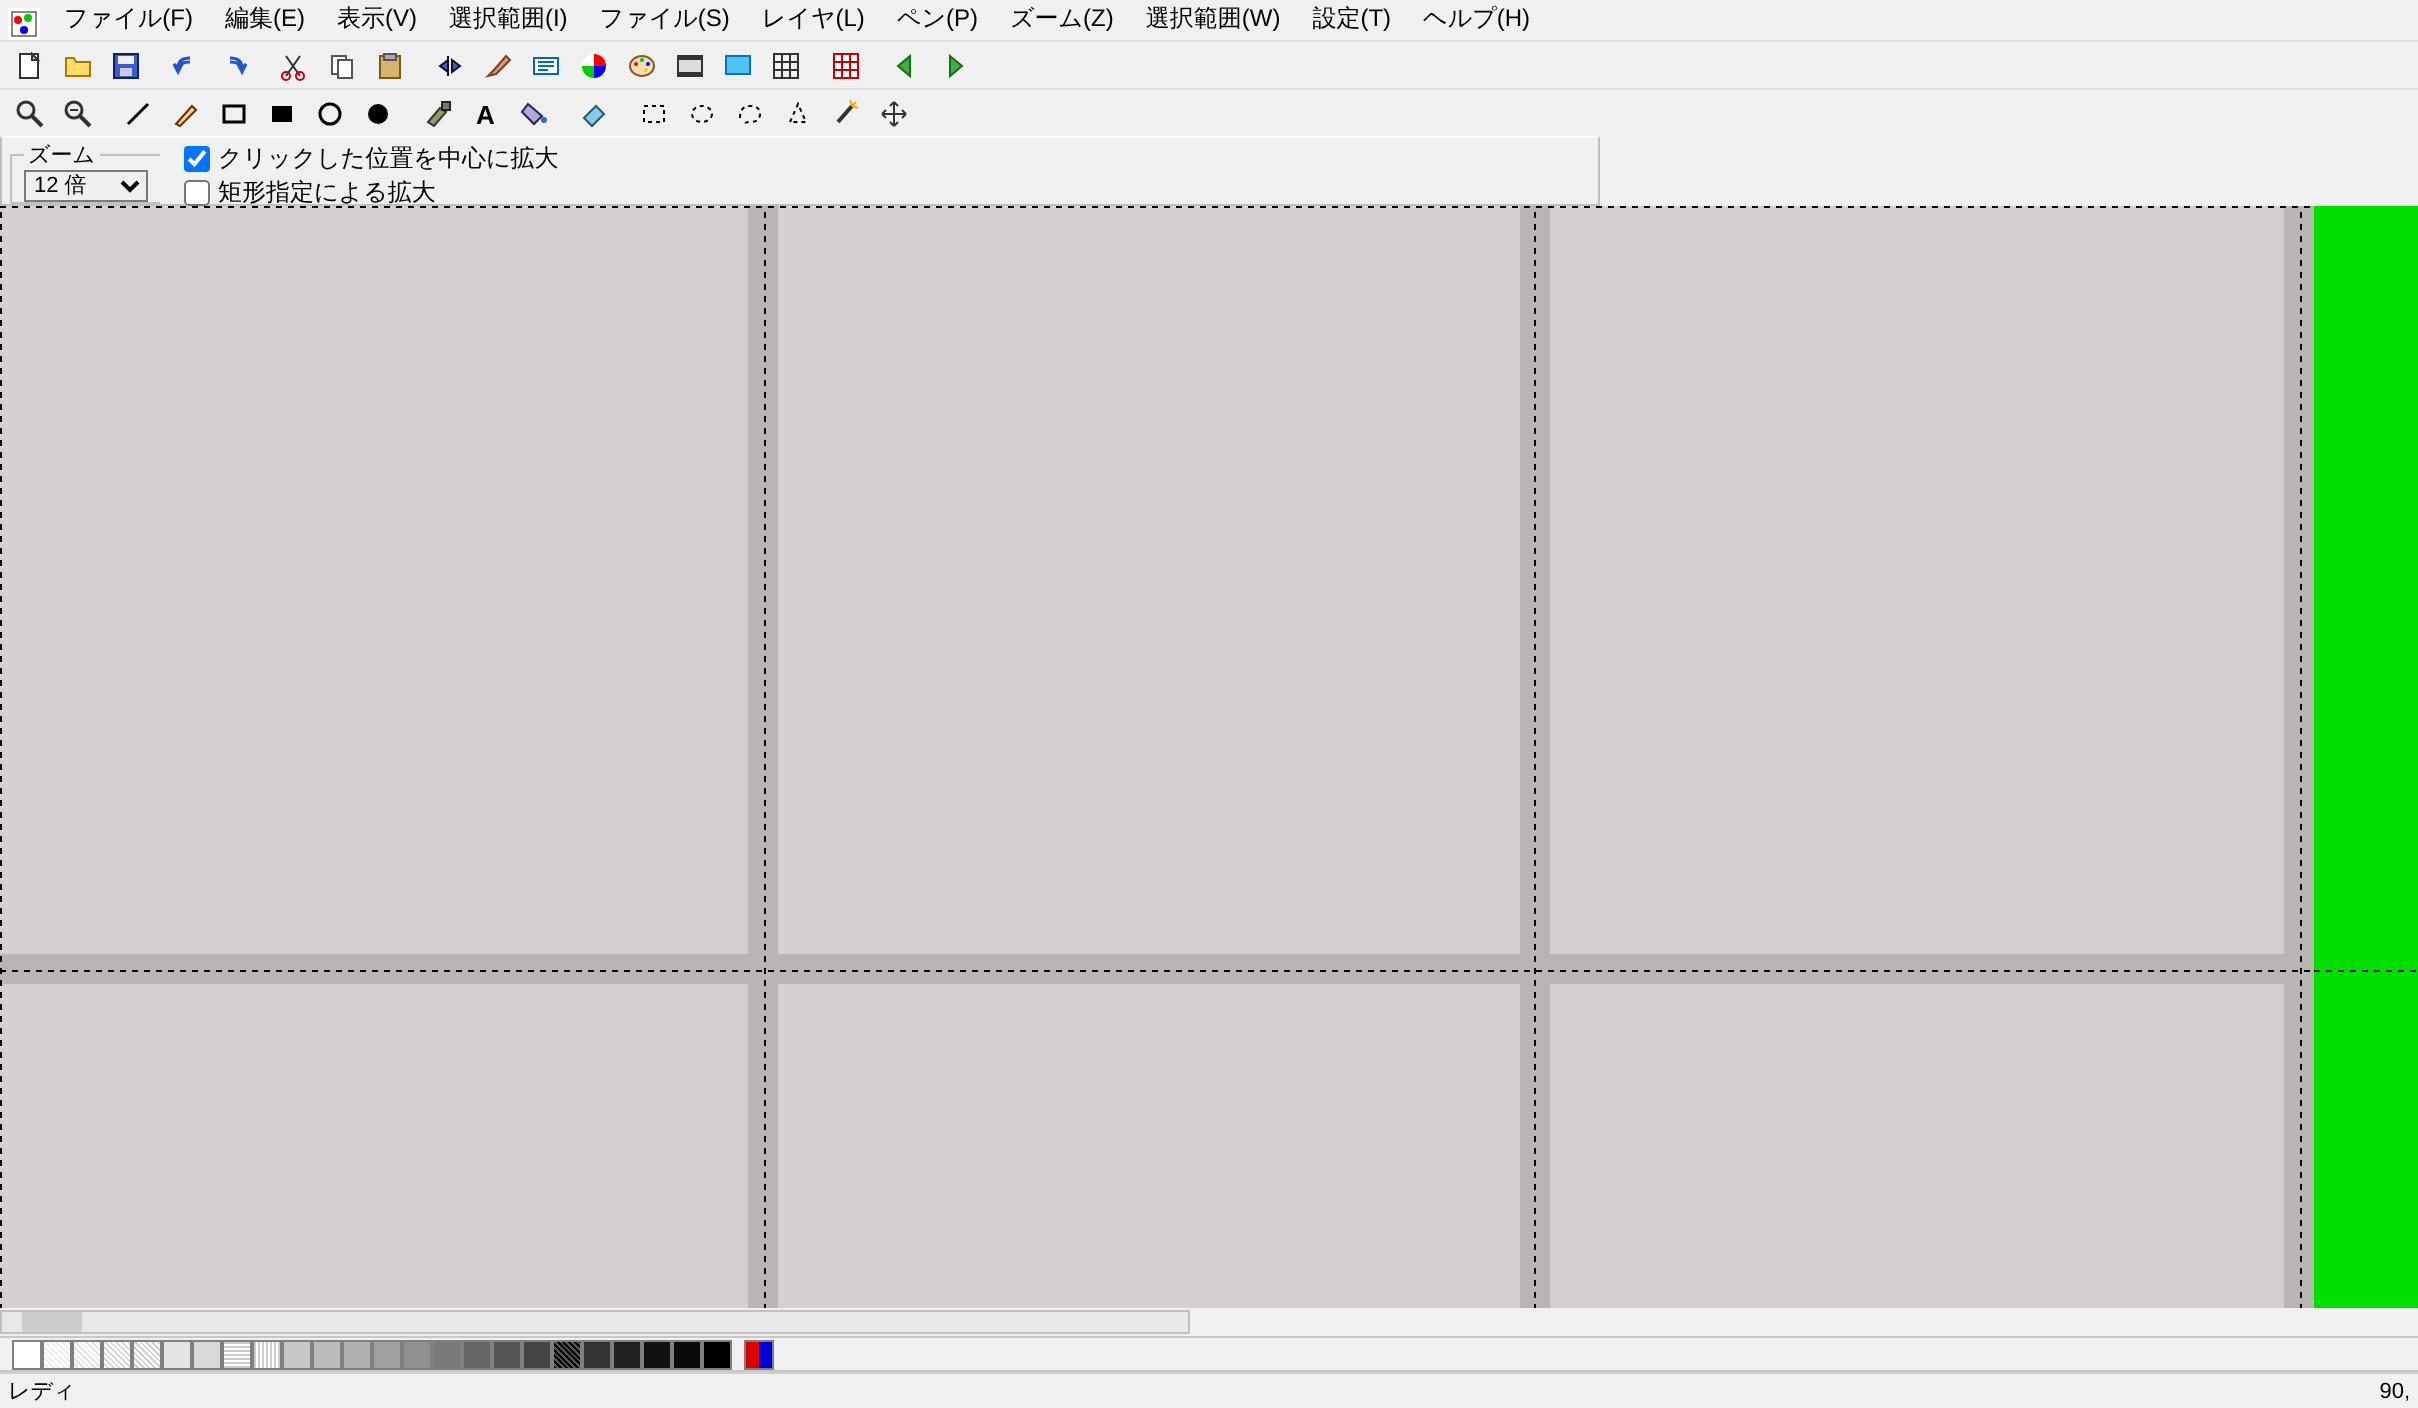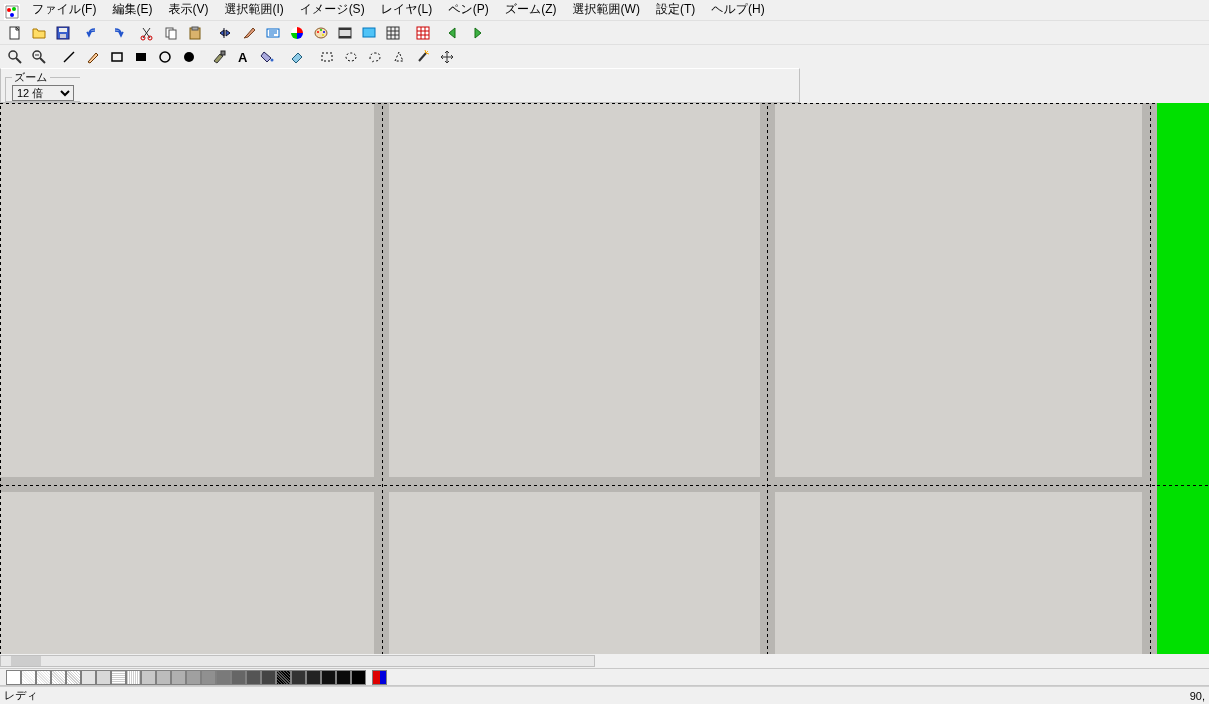--- a/index.html
+++ b/index.html
@@ -172,21 +172,21 @@
         <path d="M2 2 L14 2 L14 14 L2 14 Z" fill="none" stroke="#888"></path>
         <circle cx="5" cy="6" r="2" fill="#f00"></circle>
         <circle cx="10" cy="5" r="2" fill="#0c0"></circle>
         <circle cx="8" cy="11" r="2" fill="#00f"></circle>
       </svg>
   </span>
   <span class="menu-item">ファイル(F)</span>
   <span class="menu-item">編集(E)</span>
   <span class="menu-item">表示(V)</span>
   <span class="menu-item">選択範囲(I)</span>
-  <span class="menu-item">イメージ(S)</span>
+  <span class="menu-item">ファイル(S)</span>
   <span class="menu-item">レイヤ(L)</span>
   <span class="menu-item">ペン(P)</span>
   <span class="menu-item">ズーム(Z)</span>
   <span class="menu-item">選択範囲(W)</span>
   <span class="menu-item">設定(T)</span>
   <span class="menu-item">ヘルプ(H)</span>
 </div>
 
 <div class="toolbar">
   <button class="tool-btn">
@@ -413,20 +413,30 @@
     </button>
 </div>
 
 <div class="options-bar">
   <fieldset class="zoom-group">
     <legend>ズーム</legend>
     <select class="zoom-select">
       <option>12 倍</option>
     </select>
   </fieldset>
+  <div class="checks">
+    <label>
+        <input type="checkbox" checked="" style="">
+        <span>クリックした位置を中心に拡大</span>
+      </label>
+    <label>
+        <input type="checkbox" style="">
+        <span>矩形指定による拡大</span>
+      </label>
+  </div>
 </div>
 
 <div class="canvas-area">
 
   <div class="v-tile-line" style="left:374px"></div>
   <div class="v-tile-line" style="left:760px"></div>
   <div class="v-tile-line" style="left:1142px"></div>
   <div class="h-tile-line" style="top:374px"></div>
 
   <div class="dashed-h" style="top:0"></div>

